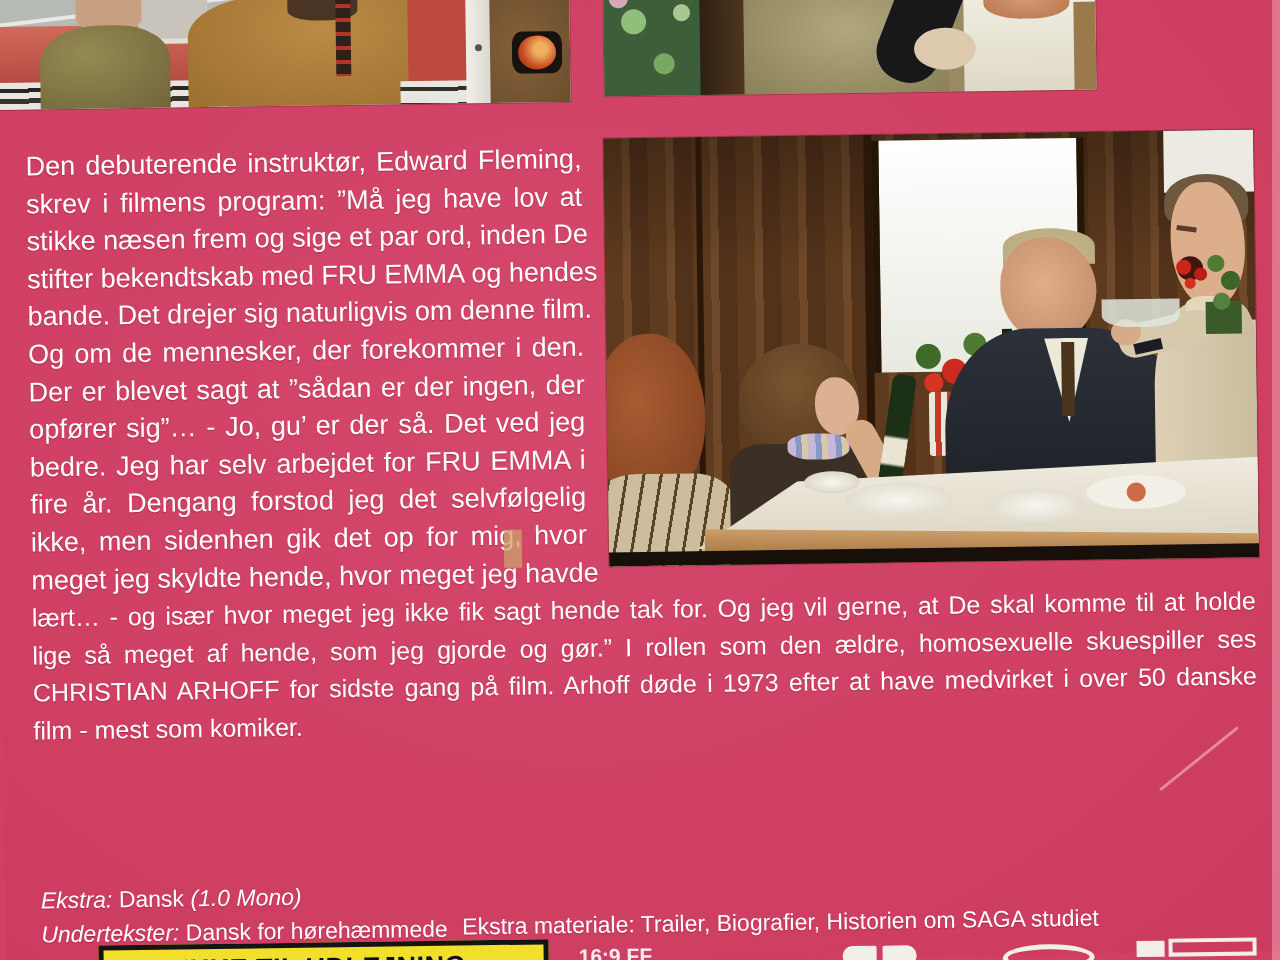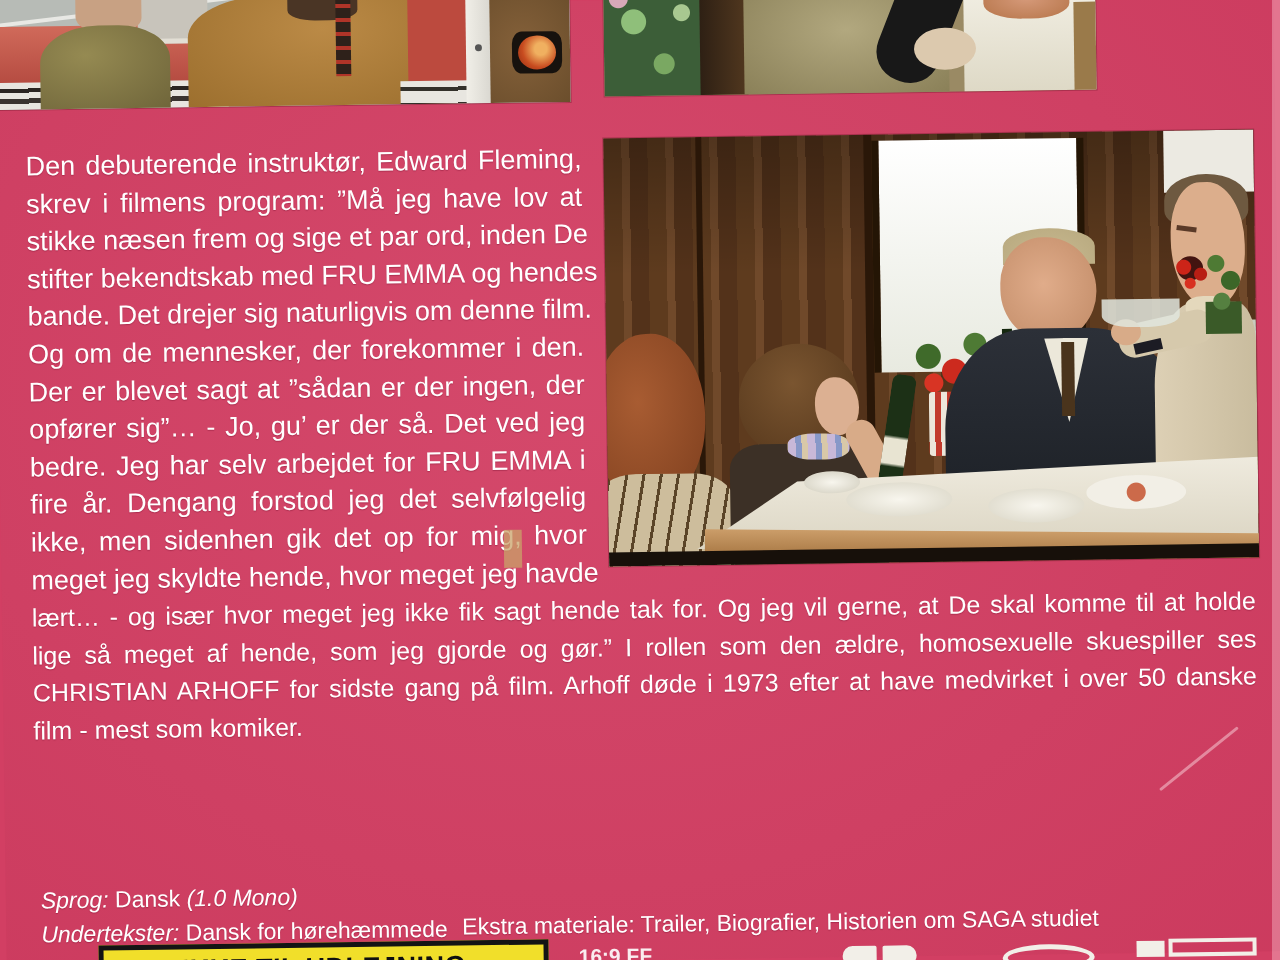--- a/index.html
+++ b/index.html
@@ -153,21 +153,21 @@
     </div>
 
     <div class="widecol">
       <div class="line">lært… - og især hvor meget jeg ikke fik sagt hende tak for. Og jeg vil gerne, at De skal komme til at holde</div>
       <div class="line">lige så meget af hende, som jeg gjorde og gør.” I rollen som den ældre, homosexuelle skuespiller ses</div>
       <div class="line">CHRISTIAN ARHOFF for sidste gang på film. Arhoff døde i 1973 efter at have medvirket i over 50 danske</div>
       <div class="line last">film - mest som komiker.</div>
     </div>
 
     <div class="footer abs" style="left:35px;top:879px;">
-      <span class="it">Sprog:</span><span> Dansk </span><span class="it">(1.0 Mono)</span>
+      <span class="it">Ekstra:</span><span> Dansk </span><span class="it">(1.0 Mono)</span>
     </div>
     <div class="footer abs" style="left:35px;top:913px;">
       <span class="it">Undertekster:</span><span> Dansk for hørehæmmede</span>
     </div>
     <div class="footer abs" style="left:456px;top:911px;">
       <span>Ekstra materiale:</span><span> Trailer, Biografier, Historien om SAGA studiet</span>
     </div>
 
     <div class="notice">IKKE TIL UDLEJNING</div>
 

